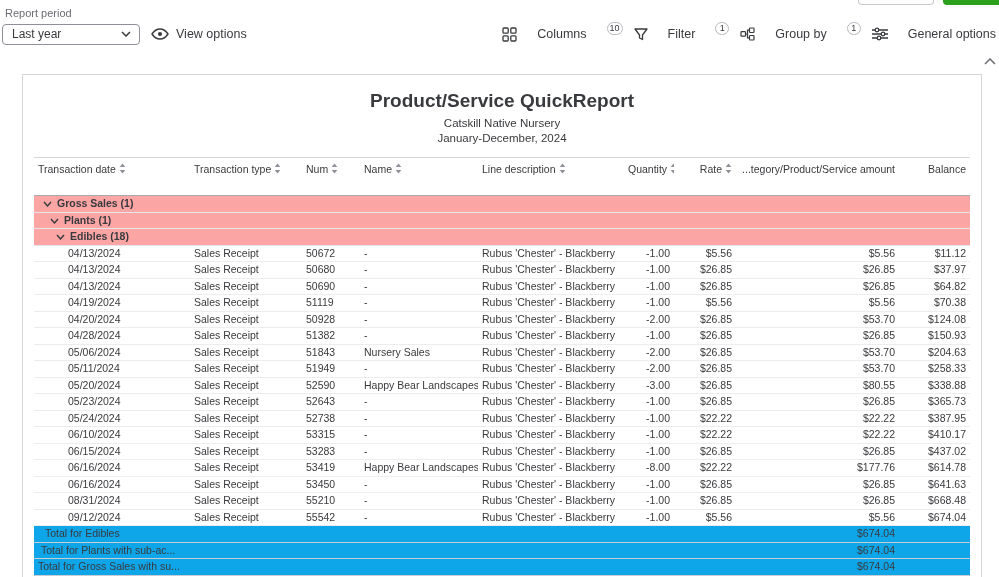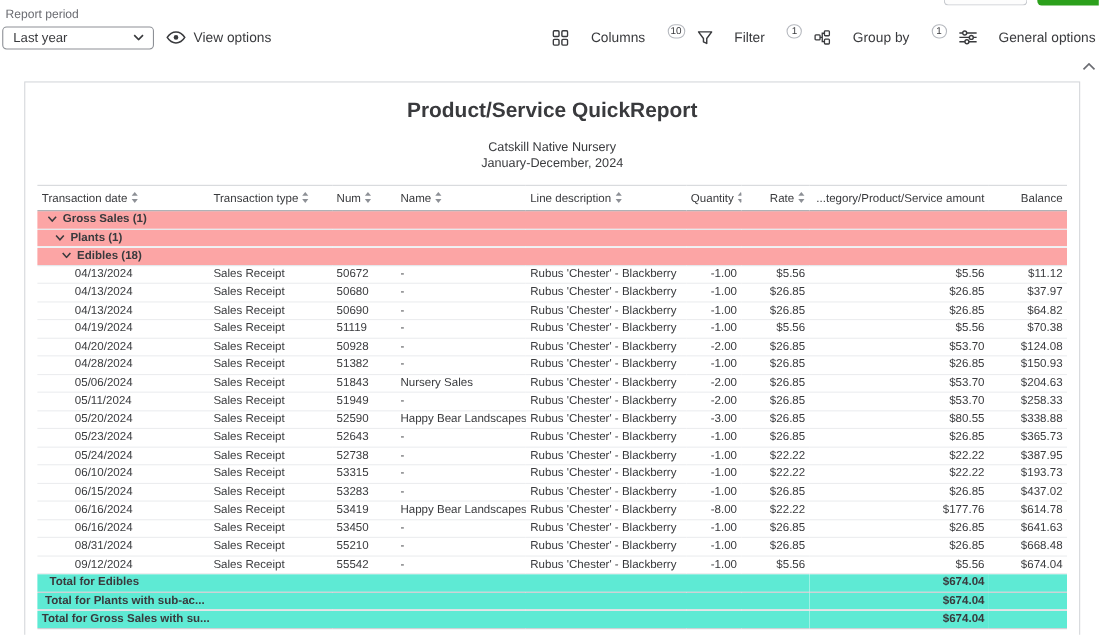--- a/index.html
+++ b/index.html
@@ -21,39 +21,39 @@
   .right-controls{margin-left:auto;display:flex;align-items:center;gap:11px;padding-right:1px}
   .tool-item{display:flex;align-items:flex-start;gap:20px;font-size:12.5px;cursor:pointer}
   .icon{display:inline-flex;align-items:center}
   .badge{font-size:9px;line-height:11px;min-width:14px;text-align:center;border:1px solid #b6b9bf;
     border-radius:8px;background:#fff;padding:0 2px;align-self:flex-start;margin:-5px 0 0 0;color:#393a3d}
 
   .collapse-btn{position:absolute;top:51px;right:3px;cursor:pointer}
 
   .card{margin:28px 17px 0 22px;border:1px solid #d5d7db;background:#fff;min-height:520px;padding:10px 11px 0 11px}
   .r-title{margin-top:5px;text-align:center;font-size:19px;font-weight:700}
-  .r-company{margin-top:16px;text-align:center;font-size:11.5px}
+  .r-company{margin-top:5px;text-align:center;font-size:11.5px}
   .r-period{margin-top:3px;text-align:center;font-size:11.5px}
 
   table{margin-top:13px;border-collapse:collapse;table-layout:fixed;width:936px;font-size:10.5px;color:#393a3d}
-  thead th{font-weight:400;text-align:left;padding:5px 4px 4px;border-top:1px solid #d5d7db;
+  thead th{font-weight:400;text-align:left;padding:5px 4px 20px;border-top:1px solid #d5d7db;
     border-bottom:1px solid #a7aaaf;white-space:nowrap;overflow:hidden}
   th.num{text-align:right}
   .sort{margin-left:3px;vertical-align:-1px}
   tbody td{padding:1px 4px;white-space:nowrap;overflow:hidden;line-height:13.5px;vertical-align:middle}
   td.num{text-align:right}
   .data-row td{border-bottom:1px solid #ecedef}
   .data-row td:first-child{padding-left:34px}
   .group-row{background:#fca5a5;font-weight:700}
   .group-row td{border-bottom:1px solid #e4e6e9}
   .group-row.lvl0 td{padding-left:9px}
   .group-row.lvl1 td{padding-left:16px}
   .group-row.lvl2 td{padding-left:22px}
   .caret{display:inline-block;margin-right:5px}
-  .total-row{background:#5eead4;font-weight:700}
+  .total-row{background:#0ea5e9;font-weight:400}
   .total-row td{border-top:1px solid #c9ccd1;border-bottom:1px solid #c9ccd1}
   .total-row.lvl2 .total-label{padding-left:11px}
   .total-row.lvl1 .total-label{padding-left:7px}
   .total-row.lvl0 .total-label{padding-left:4px}
 </style>
 </head>
 <body>
 
 <div class="topbar-partial">
   <div class="pbtn white"></div>
@@ -337,21 +337,21 @@
         </tr>
         <tr class="data-row">
           <td>06/10/2024</td>
           <td>Sales Receipt</td>
           <td>53315</td>
           <td>-</td>
           <td>Rubus 'Chester' - Blackberry</td>
           <td class="num">-1.00</td>
           <td class="num">$22.22</td>
           <td class="num">$22.22</td>
-          <td class="num">$193.73</td>
+          <td class="num">$410.17</td>
         </tr>
         <tr class="data-row">
           <td>06/15/2024</td>
           <td>Sales Receipt</td>
           <td>53283</td>
           <td>-</td>
           <td>Rubus 'Chester' - Blackberry</td>
           <td class="num">-1.00</td>
           <td class="num">$26.85</td>
           <td class="num">$26.85</td>

